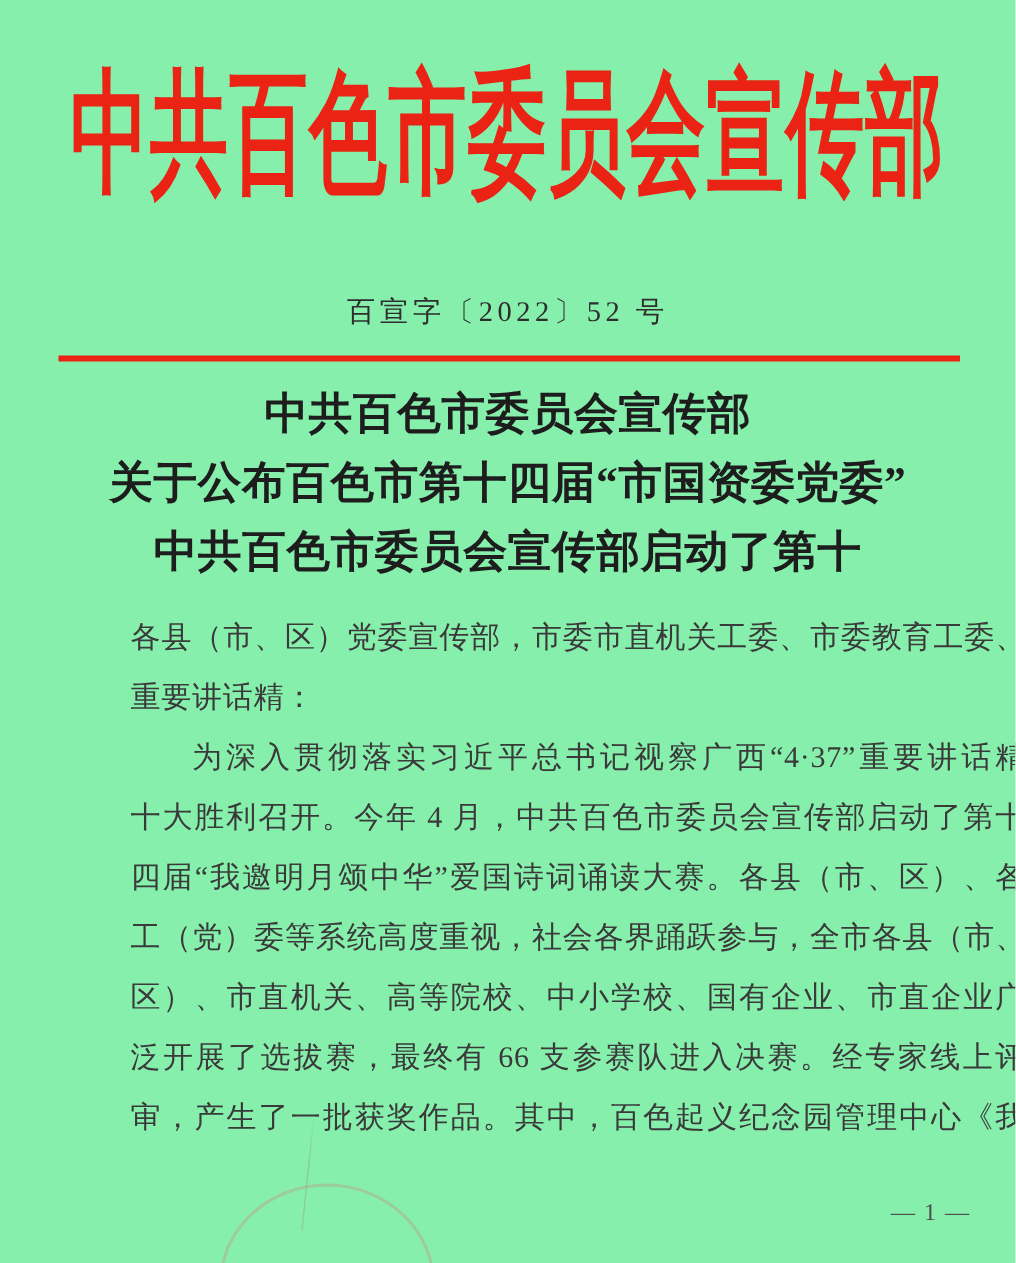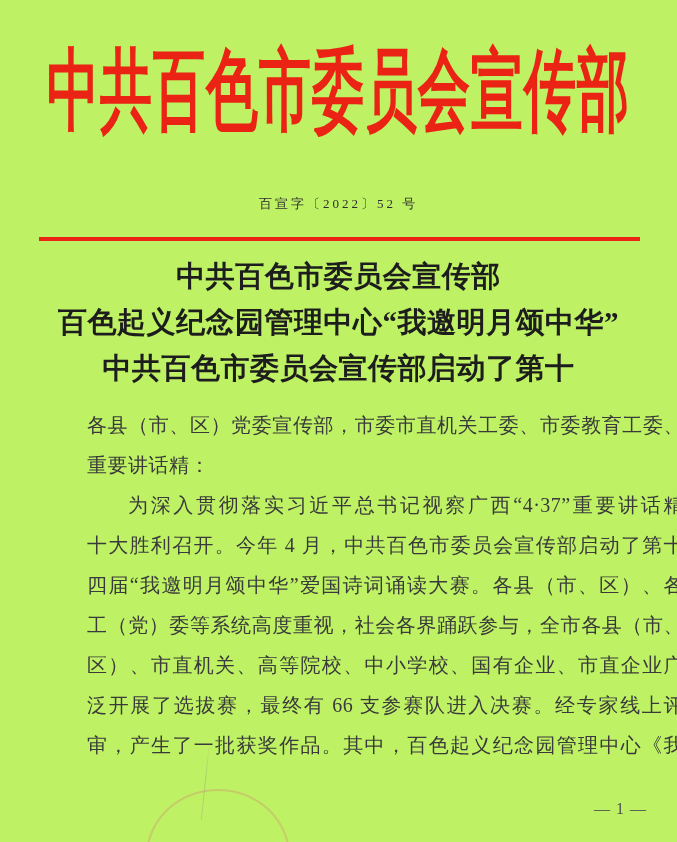--- a/index.html
+++ b/index.html
@@ -6,38 +6,38 @@
     --accent-red:#ea2315;
     --title-ink:#1d1d1d;
     --body-ink:#3a3a3a;
     --muted-ink:#4f4f4f;
   }
   html,body{margin:0;padding:0;background:#ffffff;}
   .page{
     position:relative;
     width:677px;height:842px;
     margin:0 auto;
-    background:#bef264;
+    background:#86efac;
     overflow:hidden;
     font-family:"Liberation Serif","DejaVu Serif",serif;
   }
   .letterhead{
     position:absolute;top:47px;left:0;width:100%;
     text-align:center;
     font-size:52px;font-weight:bold;line-height:1;
     color:var(--accent-red);
     letter-spacing:1px;
     transform:scaleY(1.72);
     transform-origin:top center;
     white-space:nowrap;
   }
   .doc-number{
     position:absolute;top:195px;left:0;width:100%;
     text-align:center;
-    font-size:13px;letter-spacing:3px;
+    font-size:19px;letter-spacing:3px;
     color:#2e2e2e;
   }
   .red-line{
     position:absolute;top:237px;left:39px;width:601px;height:4px;
     background:var(--accent-red);
   }
   .title{
     position:absolute;top:253px;left:0;width:100%;
     text-align:center;
     color:var(--title-ink);
@@ -93,21 +93,21 @@
 <div class="page">
 
   <div class="letterhead">中共百色市委员会宣传部</div>
 
   <div class="doc-number">百宣字〔2022〕52 号</div>
 
   <div class="red-line"></div>
 
   <div class="title">
     <div class="title-line">中共百色市委员会宣传部</div>
-    <div class="title-line">百色起义纪念园管理中心“我邀明月颂中华”</div>
+    <div class="title-line">关于公布百色市第十四届“市国资委党委”</div>
     <div class="title-line">中共百色市委员会宣传部启动了第十</div>
   </div>
 
   <div class="body">
       <div class="body-line just">各县（市、区）党委宣传部，市委市直机关工委、市委教育工委、</div>
       <div class="body-line">重要讲话精：</div>
       <div class="body-line just ind">为深入贯彻落实习近平总书记视察广西“4·37”重要讲话精</div>
       <div class="body-line just">十大胜利召开。今年 4 月，中共百色市委员会宣传部启动了第十</div>
       <div class="body-line just">四届“我邀明月颂中华”爱国诗词诵读大赛。各县（市、区）、各</div>
       <div class="body-line just">工（党）委等系统高度重视，社会各界踊跃参与，全市各县（市、</div>

